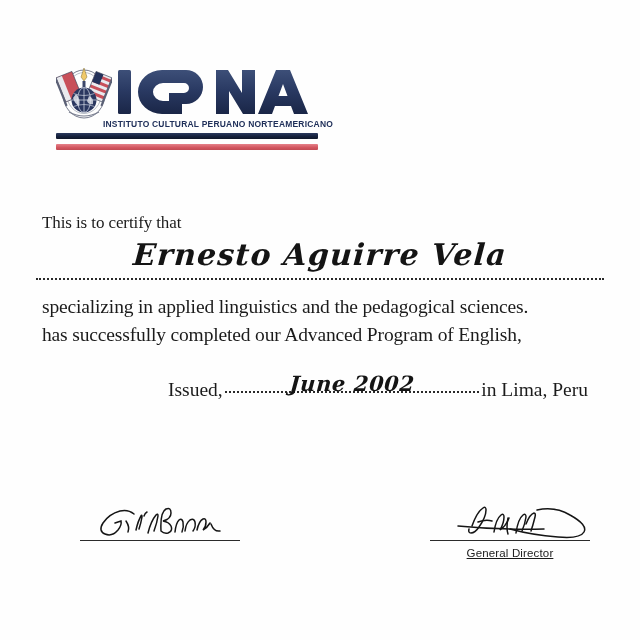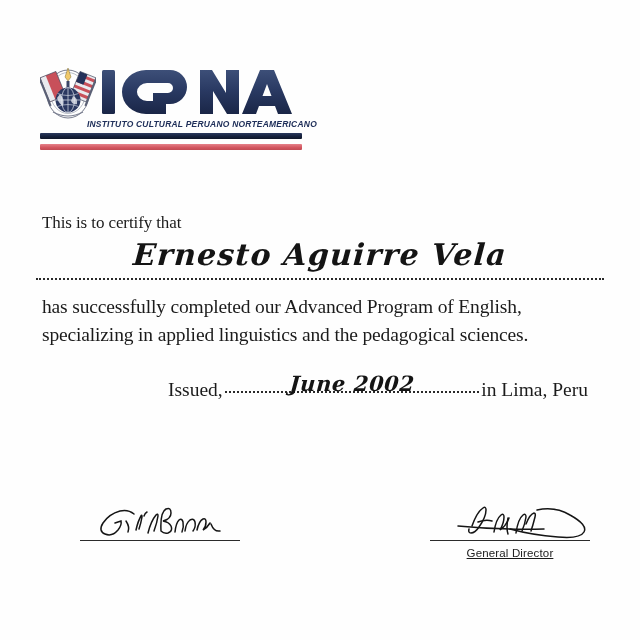--- a/index.html
+++ b/index.html
@@ -18,24 +18,23 @@
 
   .certificate {
     position: absolute;
     inset: 0;
     background: #fefefe;
   }
 
   
   .letterhead {
     position: absolute;
-    left: 40px;
+    left: 56px;
     top: 62px;
     width: 262px;
-    font-style: italic;
   }
 
   .logo-row {
     display: flex;
     align-items: flex-end;
     height: 58px;
   }
 
   .emblem {
     width: 56px;
@@ -285,22 +284,22 @@
   </div>
 
   <div class="line-certify">This is to certify that</div>
 
   <div class="name-block">
     <div class="name-script">Ernesto Aguirre Vela</div>
     <div class="dot-leader"></div>
   </div>
 
   <div class="para">
+    <div>specializing in applied linguistics and the pedagogical sciences.</div>
     <div>has successfully completed our Advanced Program of English,</div>
-    <div>specializing in applied linguistics and the pedagogical sciences.</div>
   </div>
 
   <div class="issued-row">
     <span class="issued-label">Issued,</span>
     <span class="issued-fill">
       <span class="leader"></span>
       <span class="issued-date">June 2002</span>
     </span>
     <span class="issued-place">in Lima, Peru</span>
   </div>

